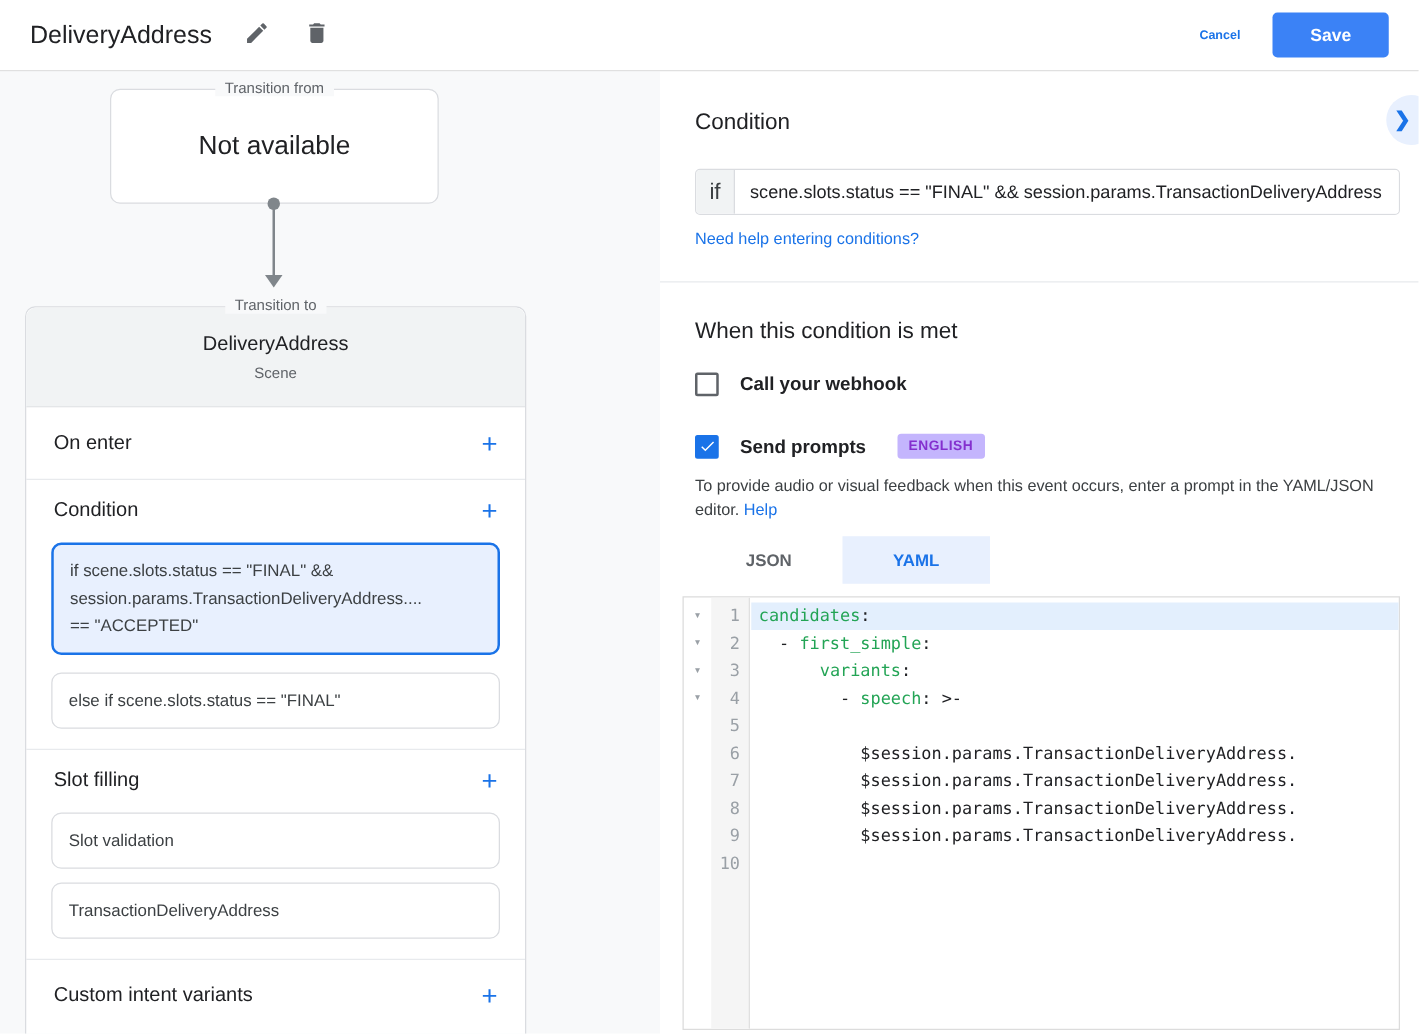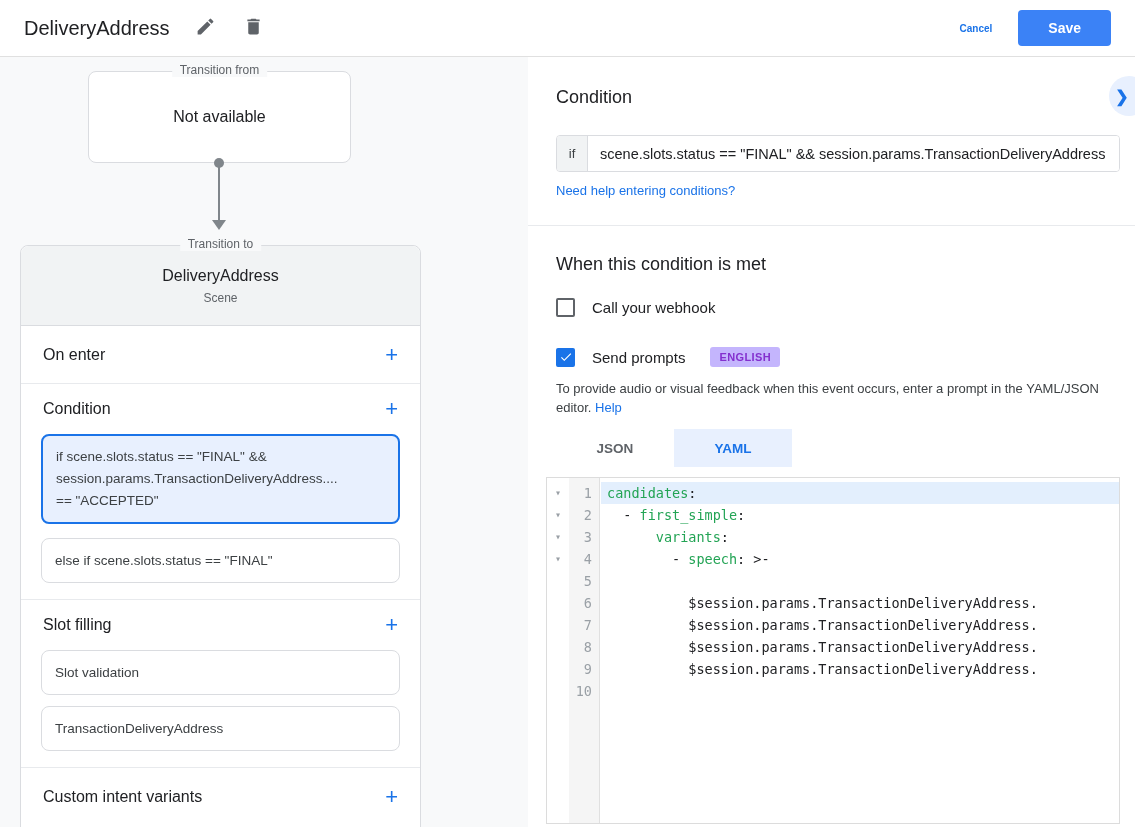--- a/index.html
+++ b/index.html
@@ -21,21 +21,21 @@
 
   .main { display:flex; height:770px; }
 
   
   .canvas { width:528px; flex:none; background:#f8f9fa; position:relative; overflow:hidden; }
   .tf-box { position:absolute; left:88px; top:14px; width:263px; height:92px;
     background:#fff; border:1px solid #dadce0; border-radius:8px;
     display:flex; align-items:center; justify-content:center; }
   .legend { position:absolute; top:-9px; left:50%; transform:translateX(-50%);
     background:#f8f9fa; padding:0 8px; font-size:12px; color:#5f6368; white-space:nowrap; }
-  .tf-text { font-size:16px; color:#202124; }
+  .tf-text { font-size:21px; color:#202124; }
   .conn-dot { position:absolute; left:214px; top:101px; width:10px; height:10px;
     border-radius:50%; background:#80868b; }
   .conn-line { position:absolute; left:218px; top:106px; width:2px; height:58px; background:#80868b; }
   .conn-arrow { position:absolute; left:212px; top:163px; width:0; height:0;
     border-left:7px solid transparent; border-right:7px solid transparent; border-top:10px solid #80868b; }
 
   .tt-card { position:absolute; left:20px; top:188px; width:401px; height:660px;
     background:#fff; border:1px solid #dadce0; border-radius:8px; }
   .tt-header { height:80px; background:#f1f3f4; border-bottom:1px solid #dadce0;
     border-radius:8px 8px 0 0; display:flex; flex-direction:column; align-items:center;
@@ -59,36 +59,36 @@
   
   .panel { flex:1; background:#fff; position:relative; overflow:hidden; }
   .panel-h1 { position:absolute; left:28px; top:30px; font-size:18px; font-weight:400; color:#202124; }
   .chevron-btn { position:absolute; right:-14px; top:19px; width:40px; height:40px;
     border-radius:50%; background:#e8f0fe; border:none; cursor:pointer;
     color:#1a73e8; font-size:16px; font-weight:700; display:flex; align-items:center;
     justify-content:center; padding-right:14px; }
   .if-group { position:absolute; left:28px; top:78px; width:564px; height:37px;
     border:1px solid #dadce0; border-radius:4px; display:flex; overflow:hidden; background:#fff; }
   .if-label { width:31px; flex:none; background:#f1f3f4; border-right:1px solid #dadce0;
-    display:flex; align-items:center; justify-content:center; font-size:13px; color:#3c4043; }
+    display:flex; align-items:center; justify-content:center; font-size:18px; color:#3c4043; }
   .if-input { flex:1; border:none; outline:none; font-size:14.5px; color:#202124;
     padding:0 0 0 12px; font-family:inherit; white-space:nowrap; }
   .help-link { position:absolute; left:28px; top:126px; font-size:13px; color:#1a73e8;
     text-decoration:none; cursor:pointer; }
   .panel-divider { position:absolute; left:0; right:0; top:168px; height:1px; background:#e8eaed; }
   .panel-h2 { position:absolute; left:28px; top:197px; font-size:18px; font-weight:400; color:#202124; }
   .cb-row { position:absolute; left:28px; display:flex; align-items:center; gap:17px; cursor:pointer; }
   .cb-row.r1 { top:241px; }
   .cb-row.r2 { top:290px; }
   .cb { width:19px; height:19px; border-radius:2px; flex:none; }
   .cb.unchecked { border:2px solid #5f6368; background:#fff; }
   .cb.checked { background:#1a73e8; border:2px solid #1a73e8; color:#fff;
     display:flex; align-items:center; justify-content:center; }
   .cb.checked svg { width:14px; height:14px; fill:#fff; }
-  .cb-label { font-size:15px; font-weight:400; color:#202124; }
+  .cb-label { font-size:15px; font-weight:700; color:#202124; }
   .lang-badge { margin-left:8px; background:#c4b5fd; color:#8430ce; font-size:11px;
     font-weight:700; letter-spacing:0.4px; padding:4px 9px; border-radius:3px; }
   .panel-desc { position:absolute; left:28px; top:322px; width:558px; font-size:13px;
     line-height:19px; color:#3c4043; }
   .panel-desc a { color:#1a73e8; text-decoration:none; cursor:pointer; }
   .tabs { position:absolute; left:28px; top:372px; display:flex; }
   .tab { width:118px; height:38px; display:flex; align-items:center; justify-content:center;
     font-size:13.5px; font-weight:600; cursor:pointer; }
   .tab.active { background:#e8f0fe; color:#1a73e8; }
   .tab.inactive { background:#fff; color:#5f6368; }

